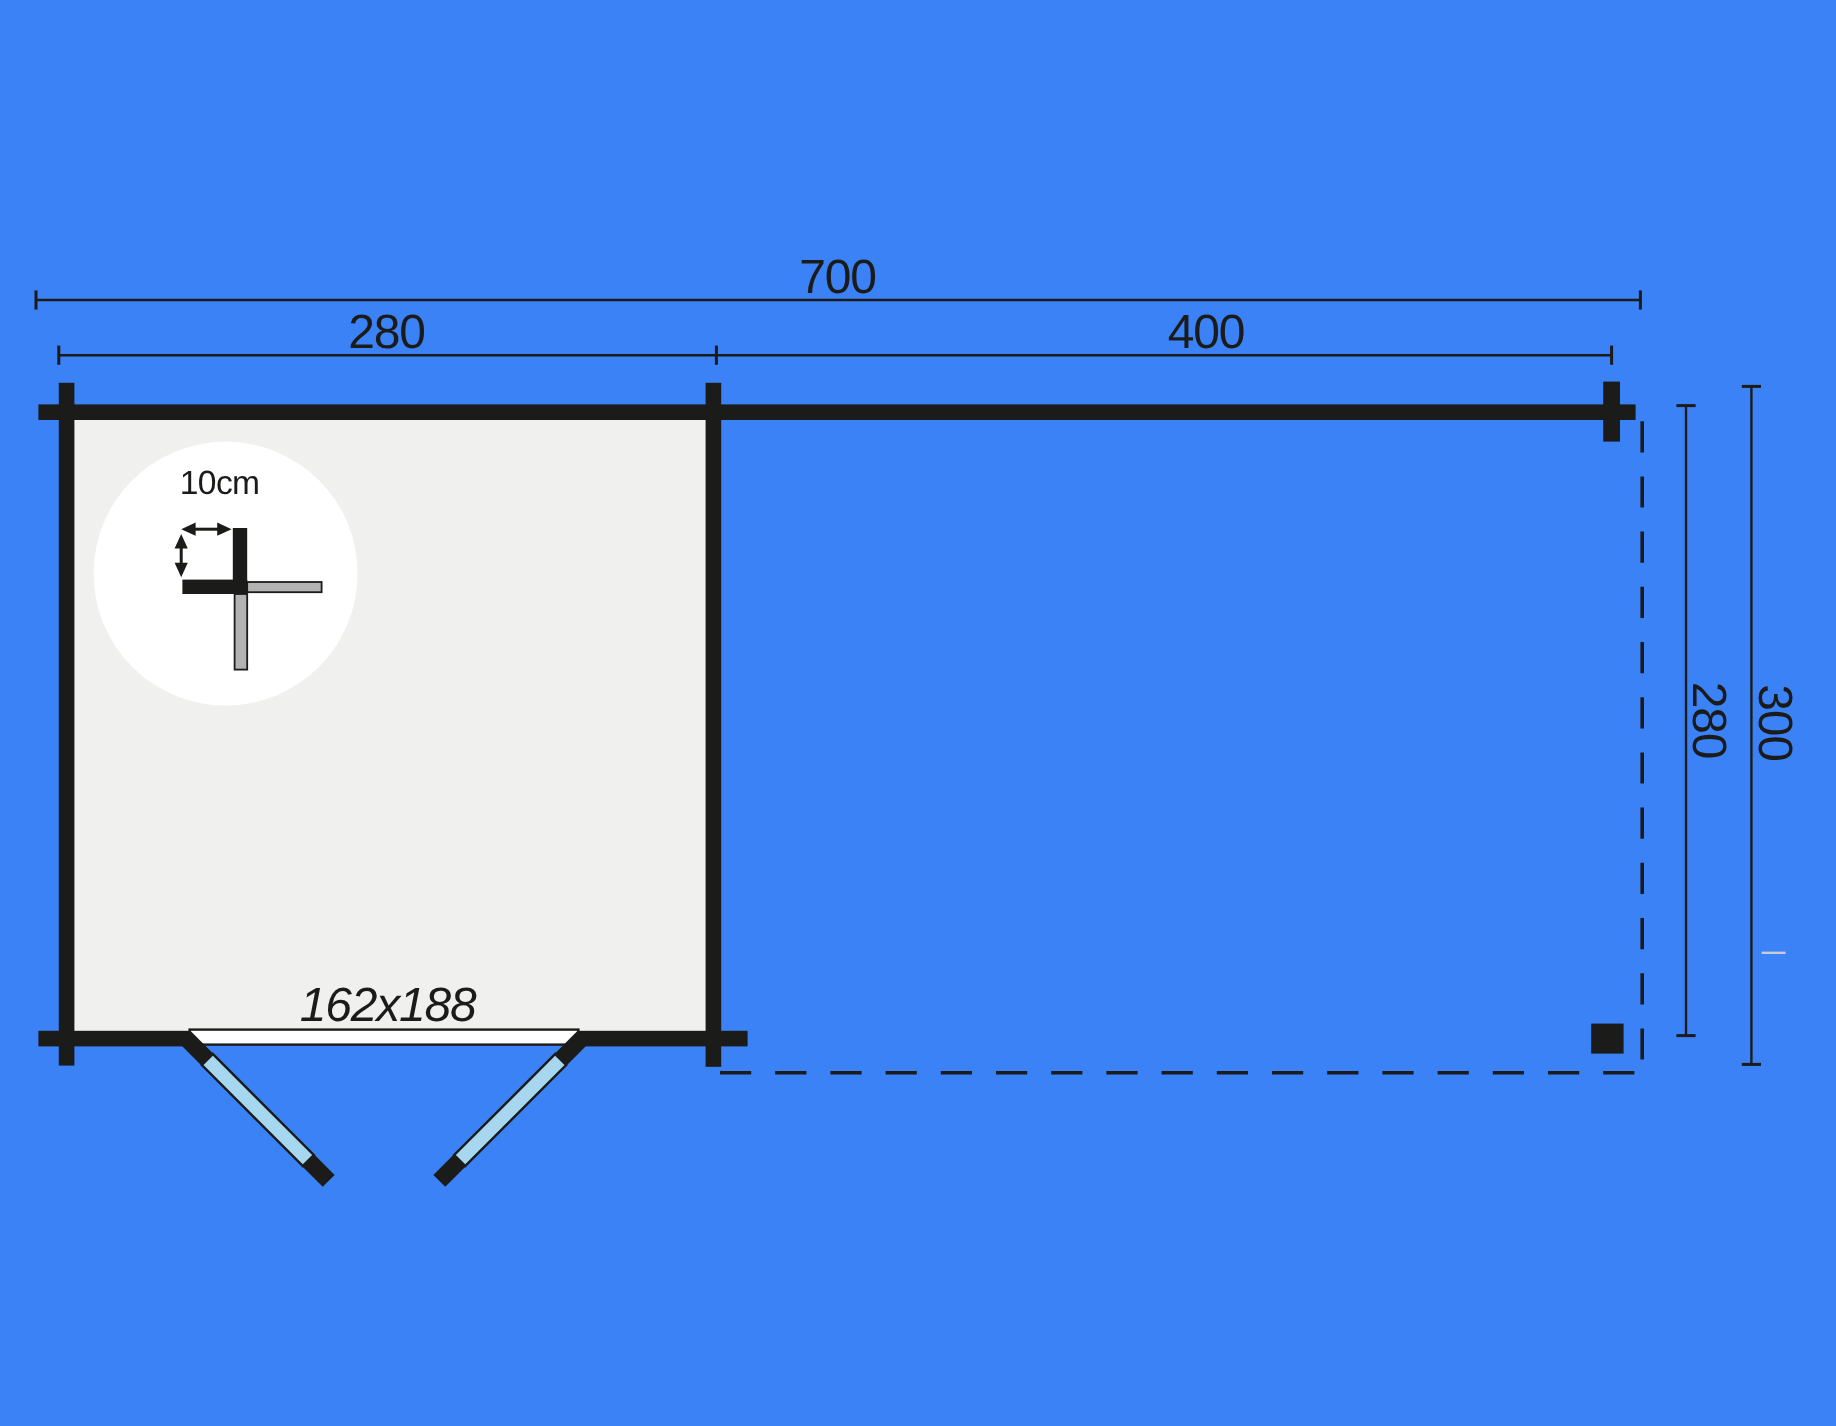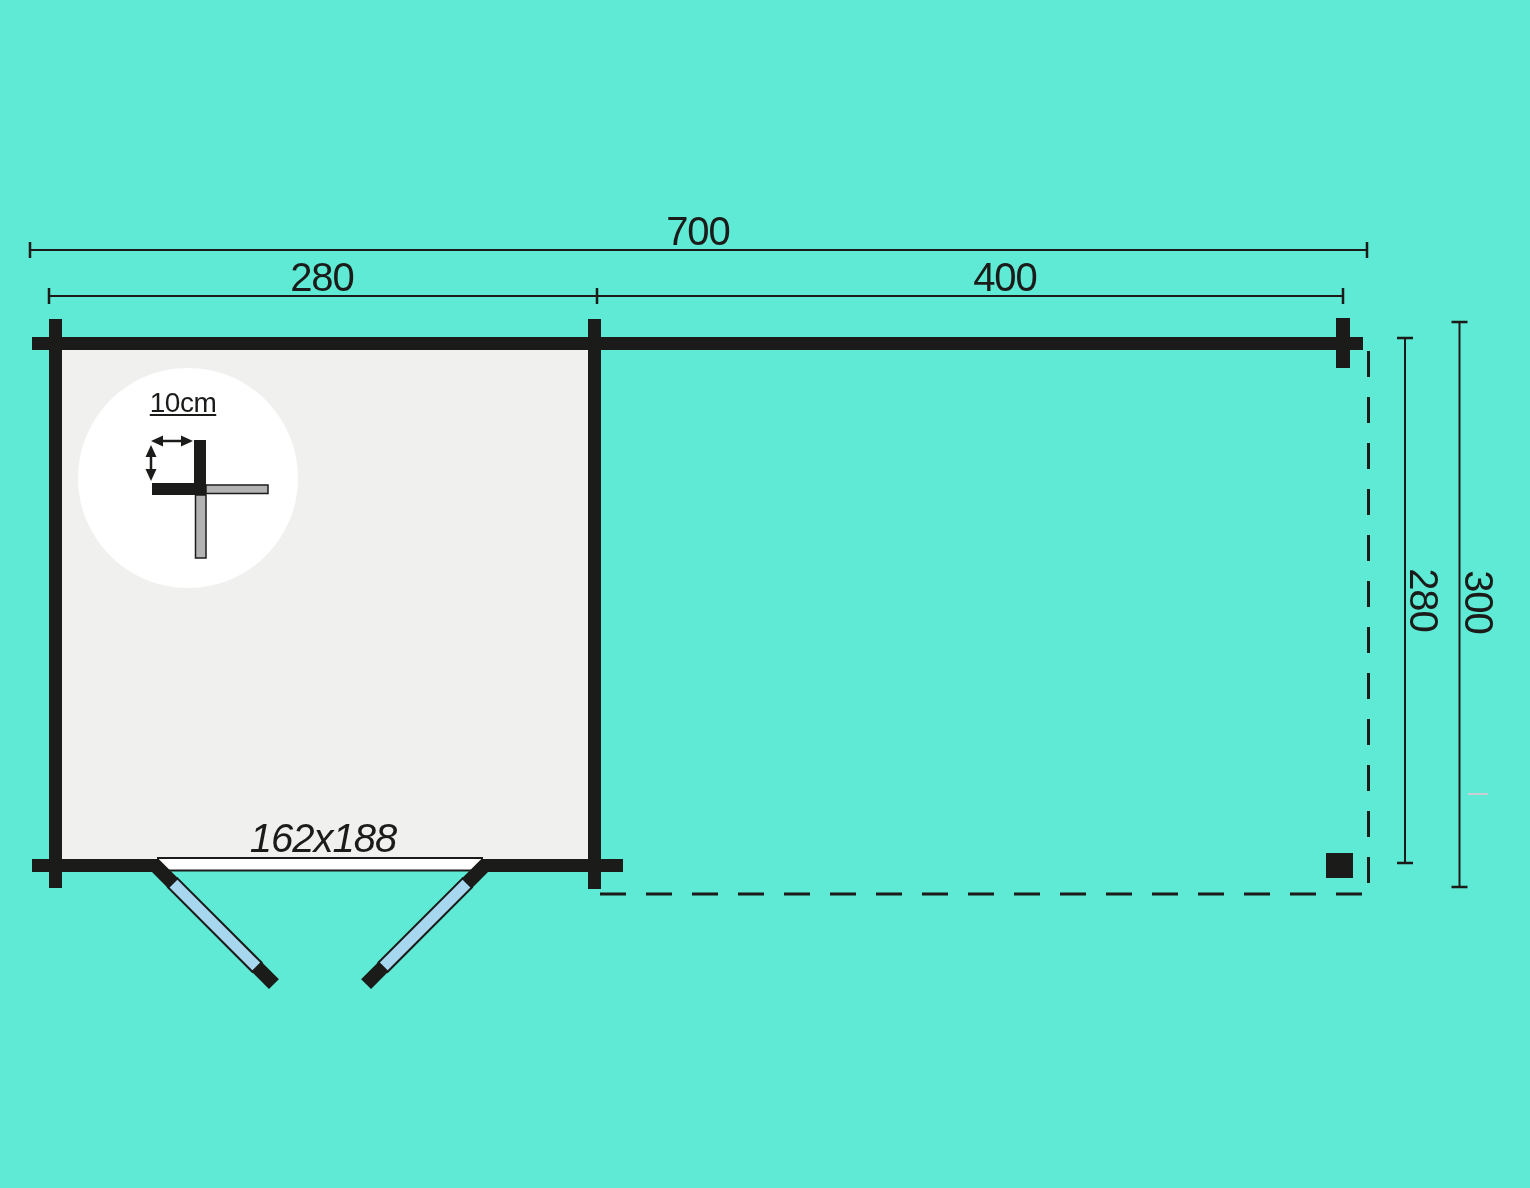--- a/index.html
+++ b/index.html
@@ -1,21 +1,21 @@
 <!DOCTYPE html>
 <html><head>
 <meta charset="utf-8">
 <style>
   html,body{margin:0;padding:0;background:#ffffff;}
-  #stage{position:relative;width:1530px;height:1188px;background:#5eead4;overflow:hidden;
+  #stage{position:relative;width:1530px;height:1188px;background:#3b82f6;overflow:hidden;
          font-family:"Liberation Sans", sans-serif;color:#1b1b19;}
   #stage svg{position:absolute;left:0;top:0;}
   .lbl{position:absolute;white-space:nowrap;font-size:40px;letter-spacing:-1px;
        transform:translate(-50%,-50%);line-height:1;color:#1b1b19;}
-  .lbl.small{font-size:28px;letter-spacing:-0.5px;text-decoration:underline;}
+  .lbl.small{font-size:28px;letter-spacing:-0.5px;}
   .lbl.rot{transform:translate(-50%,-50%) rotate(90deg);}
   .wall{fill:#1b1b19;}
   .dim{stroke:#1b1b19;stroke-width:2;fill:none;}
   .tick{stroke:#1b1b19;stroke-width:2.5;fill:none;}
   .dash{stroke:#1b1b19;stroke-width:3;fill:none;stroke-dasharray:26 20;}
   .thin{stroke:#1b1b19;stroke-width:2;fill:#ffffff;}
   .arrowshaft{stroke:#1b1b19;stroke-width:2.5;fill:none;}
   .arrowhead{fill:#1b1b19;}
   .faint{stroke:#c9ccd3;stroke-width:2;fill:none;}
 </style>

